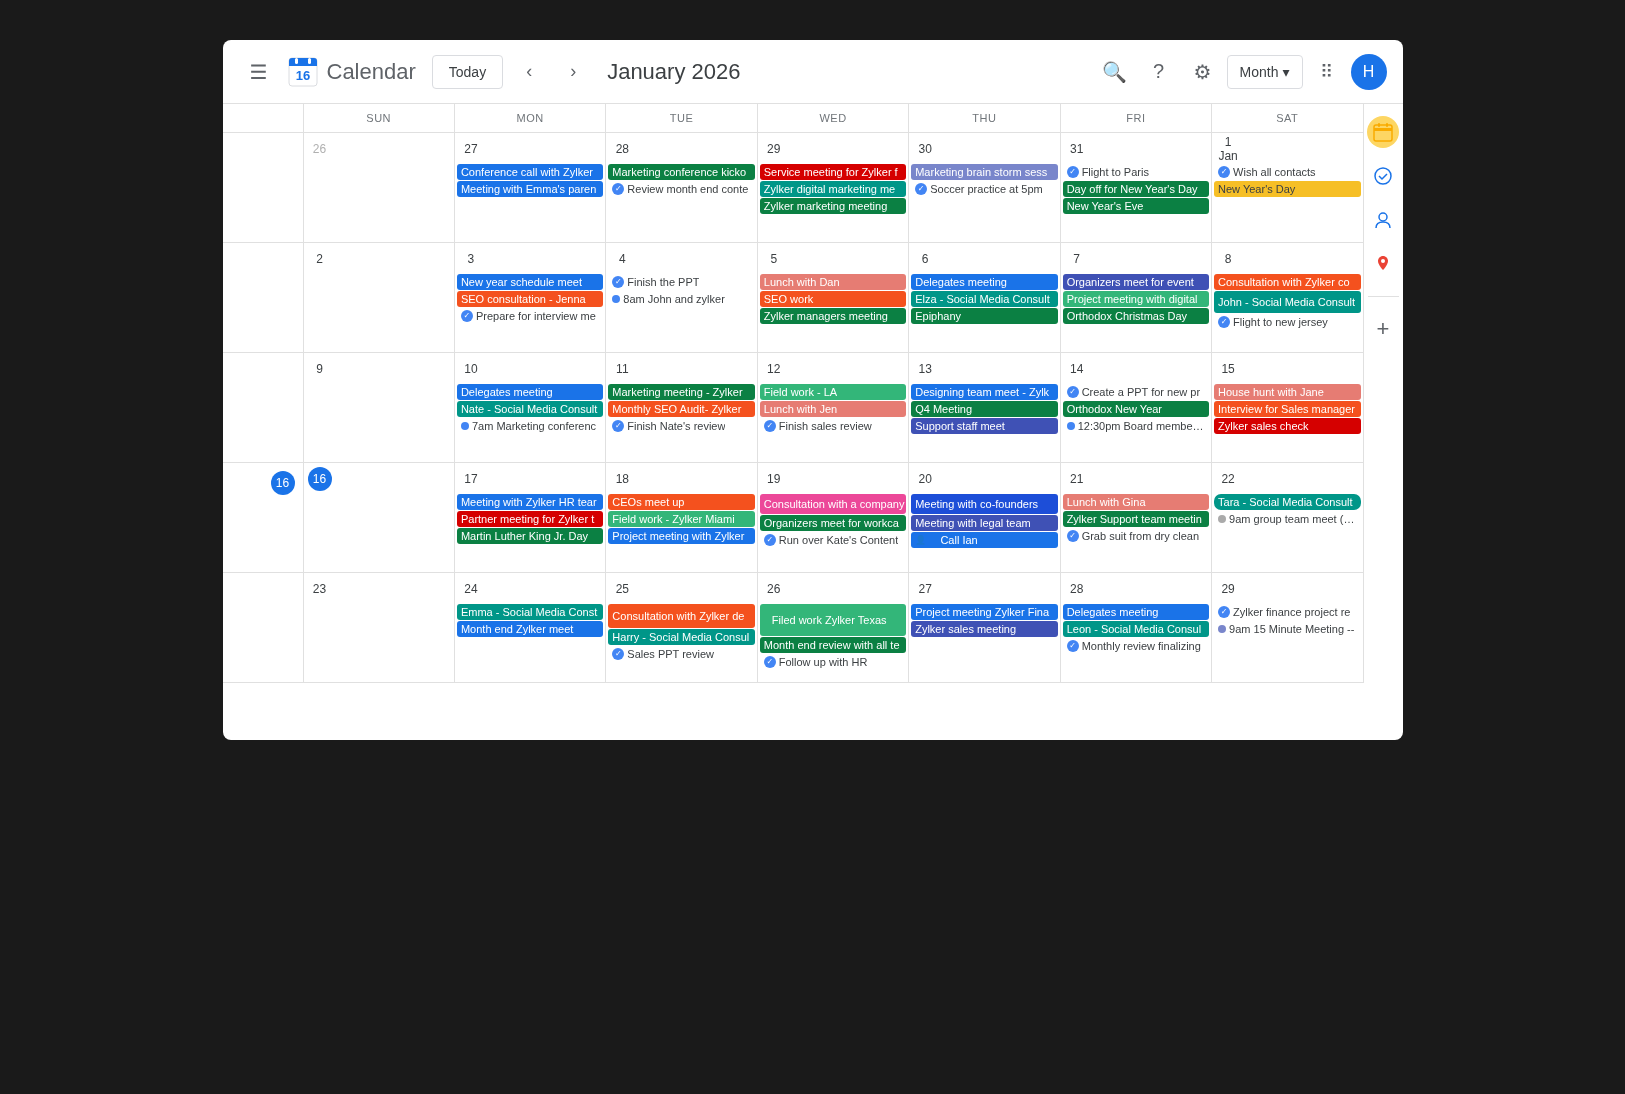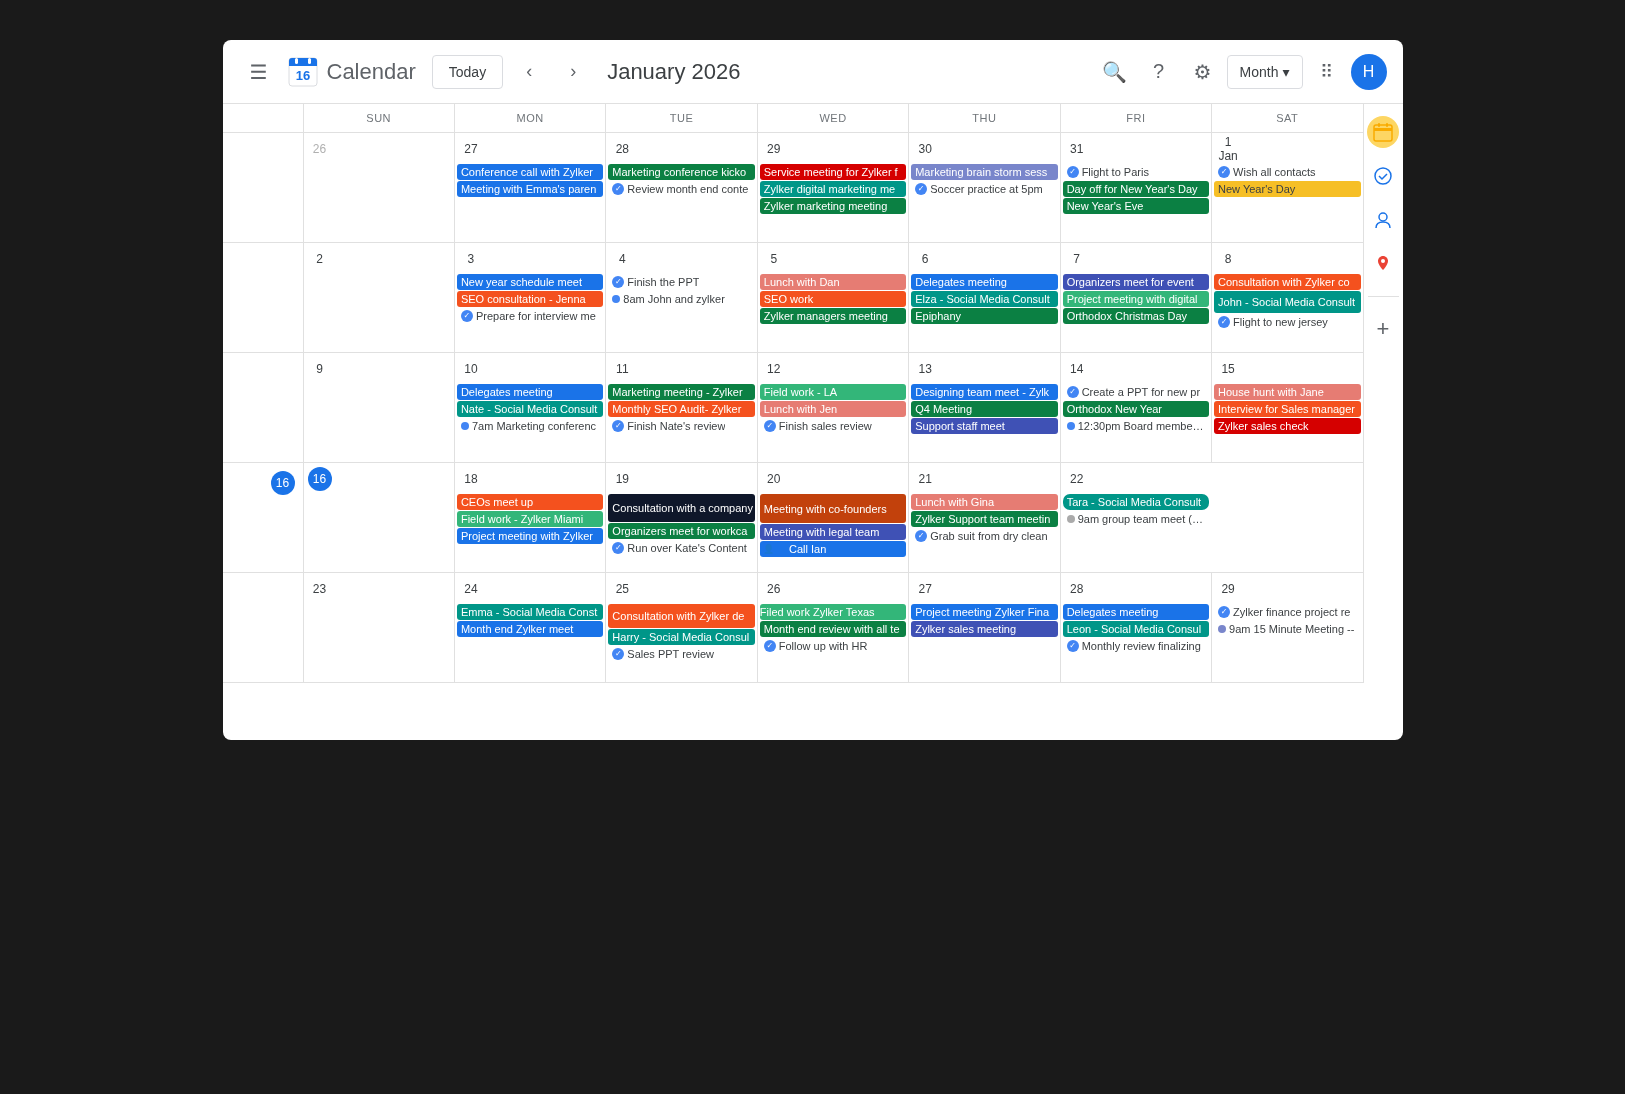--- a/index.html
+++ b/index.html
@@ -257,37 +257,43 @@
             </div>
           </div>
           <div class="week-row">
             <div class="week-num-cell">
               <div style="width: 24px; height: 24px; background: rgb(26, 115, 232); border-radius: 50%; color: white; display: flex; align-items: center; justify-content: center; font-size: 12px; font-weight: 500;">16</div>
             </div>
             <div class="day-cell">
               <div class="day-number today">16</div>
             </div>
             <div class="day-cell">
+              <div class="day-number">17</div>
+              <div style="background: rgb(26, 115, 232); font-size: 11px; padding: 1px 4px; border-radius: 3px; color: white; white-space: nowrap; overflow: hidden; text-overflow: ellipsis; cursor: pointer; line-height: 16px; height: 16px; display: flex; align-items: center; flex-shrink: 0;">Meeting with Zylker HR tear</div>
+              <div style="background: rgb(213, 0, 0); font-size: 11px; padding: 1px 4px; border-radius: 3px; color: white; white-space: nowrap; overflow: hidden; text-overflow: ellipsis; cursor: pointer; line-height: 16px; height: 16px; display: flex; align-items: center; flex-shrink: 0;">Partner meeting for Zylker t</div>
+              <div style="background: rgb(11, 128, 67); font-size: 11px; padding: 1px 4px; border-radius: 3px; color: white; white-space: nowrap; overflow: hidden; text-overflow: ellipsis; cursor: pointer; line-height: 16px; height: 16px; display: flex; align-items: center; flex-shrink: 0;">Martin Luther King Jr. Day</div>
+            </div>
+            <div class="day-cell">
               <div class="day-number">18</div>
               <div style="background: rgb(244, 81, 30); font-size: 11px; padding: 1px 4px; border-radius: 3px; color: white; white-space: nowrap; overflow: hidden; text-overflow: ellipsis; cursor: pointer; line-height: 16px; height: 16px; display: flex; align-items: center; flex-shrink: 0;">CEOs meet up</div>
               <div style="background: rgb(51, 182, 121); font-size: 11px; padding: 1px 4px; border-radius: 3px; color: white; white-space: nowrap; overflow: hidden; text-overflow: ellipsis; cursor: pointer; line-height: 16px; height: 16px; display: flex; align-items: center; flex-shrink: 0;">Field work - Zylker Miami</div>
               <div style="background: rgb(26, 115, 232); font-size: 11px; padding: 1px 4px; border-radius: 3px; color: white; white-space: nowrap; overflow: hidden; text-overflow: ellipsis; cursor: pointer; line-height: 16px; height: 16px; display: flex; align-items: center; flex-shrink: 0;">Project meeting with Zylker</div>
             </div>
             <div class="day-cell">
               <div class="day-number">19</div>
-              <div style="background: #0f172a; font-size: 11px; padding: 1px 4px; border-radius: 3px; color: white; white-space: nowrap; overflow: hidden; text-overflow: ellipsis; cursor: pointer; line-height: 16px; height: 28px; display: flex; align-items: center; flex-shrink: 0;">Consultation with a company</div>
+              <div style="background: #ec4899; font-size: 11px; padding: 1px 4px; border-radius: 3px; color: white; white-space: nowrap; overflow: hidden; text-overflow: ellipsis; cursor: pointer; line-height: 16px; height: 20px; display: flex; align-items: center; flex-shrink: 0;">Consultation with a company</div>
               <div style="background: rgb(11, 128, 67); font-size: 11px; padding: 1px 4px; border-radius: 3px; color: white; white-space: nowrap; overflow: hidden; text-overflow: ellipsis; cursor: pointer; line-height: 16px; height: 16px; display: flex; align-items: center; flex-shrink: 0;">Organizers meet for workca</div>
               <div style="font-size: 11px; padding: 1px 4px; color: rgb(60, 64, 67); white-space: nowrap; overflow: hidden; text-overflow: ellipsis; cursor: pointer; line-height: 16px; height: 16px; display: flex; align-items: center; gap: 3px; flex-shrink: 0;">
                 <span style="display: inline-flex; width: 12px; height: 12px; background: rgb(66, 133, 244); border-radius: 50%; color: white; font-size: 8px; align-items: center; justify-content: center; flex-shrink: 0;">✓</span>
                 <span style="overflow: hidden; text-overflow: ellipsis; white-space: nowrap;">Run over Kate's Content</span>
               </div>
             </div>
             <div class="day-cell">
               <div class="day-number">20</div>
-              <div style="background: #c2410c; font-size: 11px; padding: 1px 4px; border-radius: 3px; color: white; white-space: nowrap; overflow: hidden; text-overflow: ellipsis; cursor: pointer; line-height: 16px; height: 29px; display: flex; align-items: center; flex-shrink: 0;">Meeting with co-founders</div>
+              <div style="background: #1d4ed8; font-size: 11px; padding: 1px 4px; border-radius: 3px; color: white; white-space: nowrap; overflow: hidden; text-overflow: ellipsis; cursor: pointer; line-height: 16px; height: 20px; display: flex; align-items: center; flex-shrink: 0;">Meeting with co-founders</div>
               <div style="background: rgb(63, 81, 181); font-size: 11px; padding: 1px 4px; border-radius: 3px; color: white; white-space: nowrap; overflow: hidden; text-overflow: ellipsis; cursor: pointer; line-height: 16px; height: 16px; display: flex; align-items: center; flex-shrink: 0;">Meeting with legal team</div>
               <div style="background: rgb(26, 115, 232); font-size: 11px; padding: 1px 4px; border-radius: 3px; color: white; white-space: nowrap; overflow: hidden; text-overflow: ellipsis; cursor: pointer; line-height: 16px; height: 16px; display: flex; align-items: center; gap: 14px; flex-shrink: 0;">
                 <span style="font-size: 9px;">👤</span>
                 <span>Call Ian</span>
               </div>
             </div>
             <div class="day-cell">
               <div class="day-number">21</div>
               <div style="background: rgb(230, 124, 115); font-size: 11px; padding: 1px 4px; border-radius: 3px; color: white; white-space: nowrap; overflow: hidden; text-overflow: ellipsis; cursor: pointer; line-height: 16px; height: 16px; display: flex; align-items: center; flex-shrink: 0;">Lunch with Gina</div>
               <div style="background: rgb(11, 128, 67); font-size: 11px; padding: 1px 4px; border-radius: 3px; color: white; white-space: nowrap; overflow: hidden; text-overflow: ellipsis; cursor: pointer; line-height: 16px; height: 16px; display: flex; align-items: center; flex-shrink: 0;">Zylker Support team meetin</div>
@@ -319,21 +325,21 @@
               <div class="day-number">25</div>
               <div style="background: rgb(244, 81, 30); font-size: 11px; padding: 1px 4px; border-radius: 3px; color: white; white-space: nowrap; overflow: hidden; text-overflow: ellipsis; cursor: pointer; line-height: 16px; height: 24px; display: flex; align-items: center; flex-shrink: 0;">Consultation with Zylker de</div>
               <div style="background: rgb(0, 150, 136); font-size: 11px; padding: 1px 4px; border-radius: 3px; color: white; white-space: nowrap; overflow: hidden; text-overflow: ellipsis; cursor: pointer; line-height: 16px; height: 16px; display: flex; align-items: center; flex-shrink: 0;">Harry - Social Media Consul</div>
               <div style="font-size: 11px; padding: 1px 4px; color: rgb(60, 64, 67); white-space: nowrap; overflow: hidden; text-overflow: ellipsis; cursor: pointer; line-height: 16px; height: 16px; display: flex; align-items: center; gap: 3px; flex-shrink: 0;">
                 <span style="display: inline-flex; width: 12px; height: 12px; background: rgb(66, 133, 244); border-radius: 50%; color: white; font-size: 8px; align-items: center; justify-content: center; flex-shrink: 0;">✓</span>
                 <span style="overflow: hidden; text-overflow: ellipsis; white-space: nowrap;">Sales PPT review</span>
               </div>
             </div>
             <div class="day-cell">
               <div class="day-number">26</div>
-              <div style="background: rgb(51, 182, 121); font-size: 11px; padding: 1px 0; border-radius: 3px; color: white; white-space: nowrap; overflow: hidden; text-overflow: ellipsis; cursor: pointer; line-height: 16px; height: 16px; display: flex; align-items: center; flex-shrink: 0;">Filed work Zylker Texas</div>
+              <div style="background: rgb(51, 182, 121); font-size: 11px; padding: 1px 12px; border-radius: 3px; color: white; white-space: nowrap; overflow: hidden; text-overflow: ellipsis; cursor: pointer; line-height: 16px; height: 32px; display: flex; align-items: center; flex-shrink: 0;">Filed work Zylker Texas</div>
               <div style="background: rgb(11, 128, 67); font-size: 11px; padding: 1px 4px; border-radius: 3px; color: white; white-space: nowrap; overflow: hidden; text-overflow: ellipsis; cursor: pointer; line-height: 16px; height: 16px; display: flex; align-items: center; flex-shrink: 0;">Month end review with all te</div>
               <div style="font-size: 11px; padding: 1px 4px; color: rgb(60, 64, 67); white-space: nowrap; overflow: hidden; text-overflow: ellipsis; cursor: pointer; line-height: 16px; height: 16px; display: flex; align-items: center; gap: 3px; flex-shrink: 0;">
                 <span style="display: inline-flex; width: 12px; height: 12px; background: rgb(66, 133, 244); border-radius: 50%; color: white; font-size: 8px; align-items: center; justify-content: center; flex-shrink: 0;">✓</span>
                 <span style="overflow: hidden; text-overflow: ellipsis; white-space: nowrap;">Follow up with HR</span>
               </div>
             </div>
             <div class="day-cell">
               <div class="day-number">27</div>
               <div style="background: rgb(26, 115, 232); font-size: 11px; padding: 1px 4px; border-radius: 3px; color: white; white-space: nowrap; overflow: hidden; text-overflow: ellipsis; cursor: pointer; line-height: 16px; height: 16px; display: flex; align-items: center; flex-shrink: 0;">Project meeting Zylker Fina</div>
               <div style="background: rgb(63, 81, 181); font-size: 11px; padding: 1px 4px; border-radius: 3px; color: white; white-space: nowrap; overflow: hidden; text-overflow: ellipsis; cursor: pointer; line-height: 16px; height: 16px; display: flex; align-items: center; flex-shrink: 0;">Zylker sales meeting</div>

